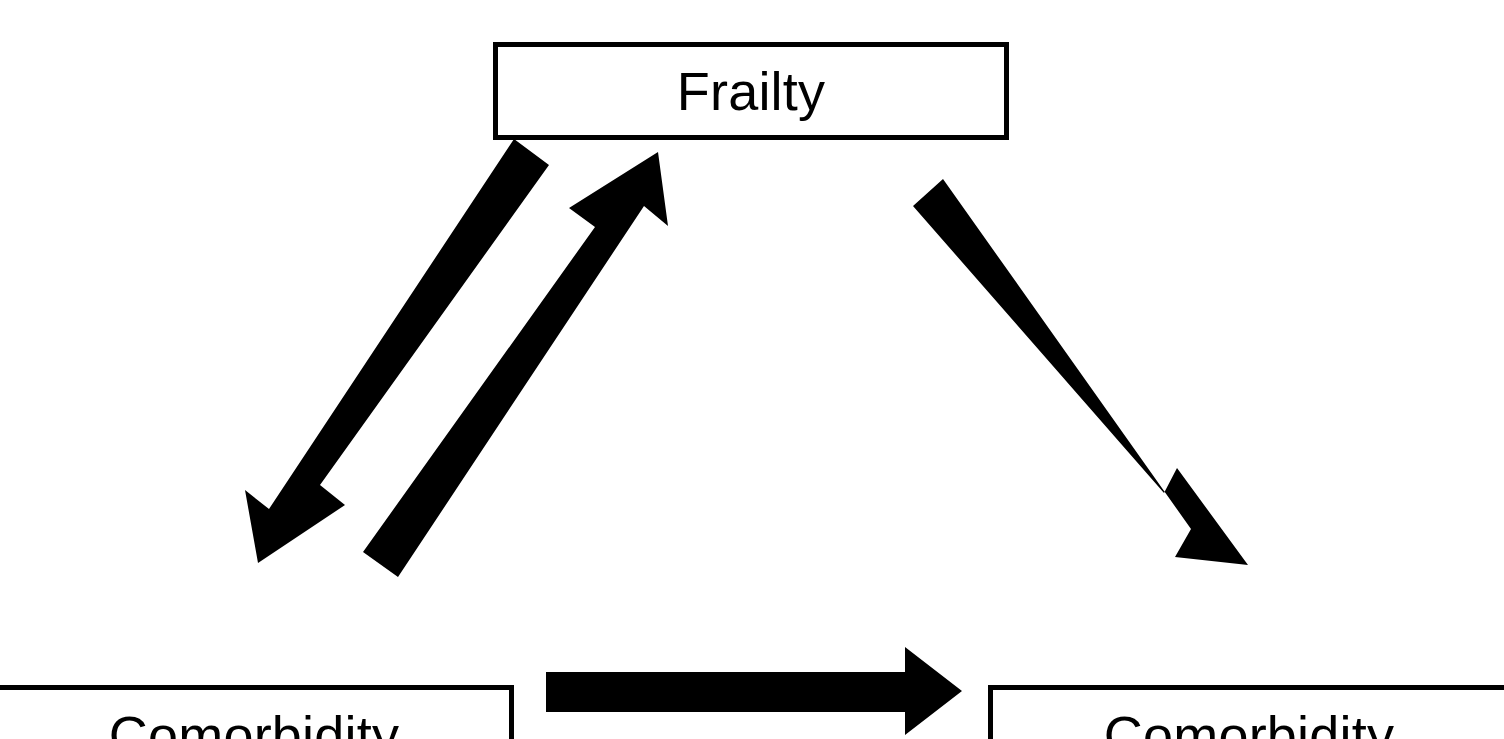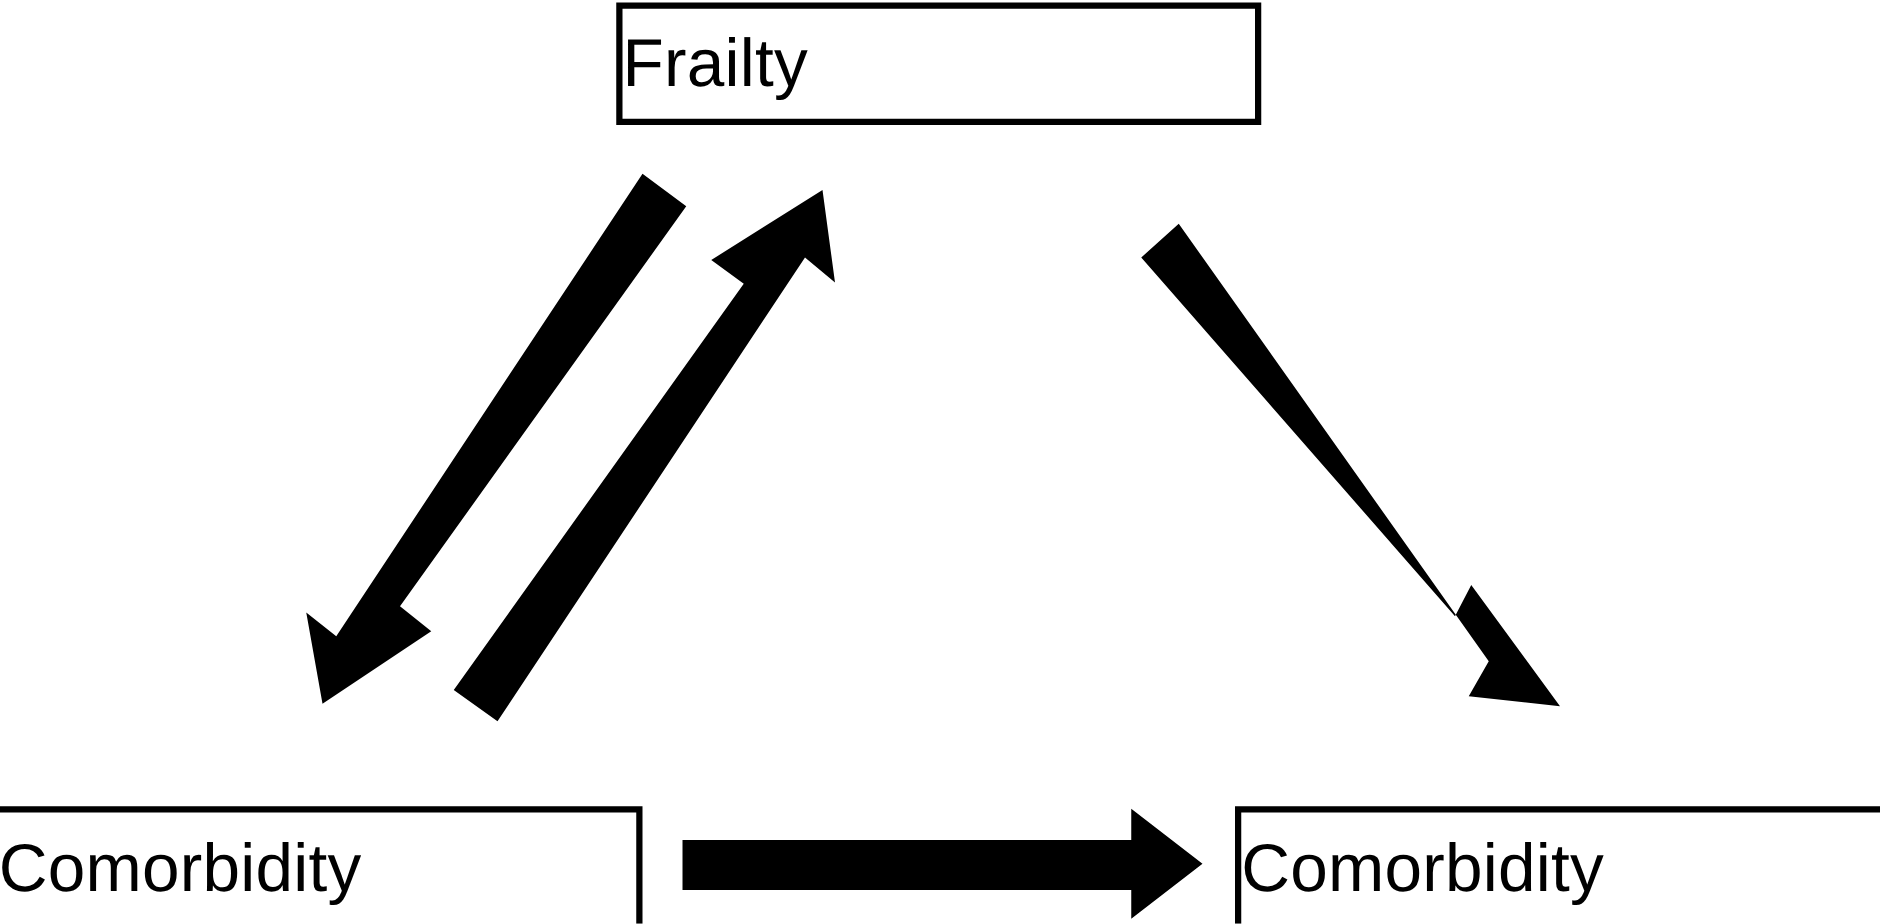--- a/index.html
+++ b/index.html
@@ -18,21 +18,22 @@
     background: #ffffff;
     overflow: hidden;
   }
   .node-box {
     position: absolute;
     box-sizing: border-box;
     background: #ffffff;
     border: 5px solid #000000;
     display: flex;
     align-items: center;
-    justify-content: flex-start;
+    justify-content: center;
+    margin-top: 40px;
   }
   .node-label {
     font-family: "Liberation Sans", sans-serif;
     font-size: 54px;
     font-weight: 400;
     color: #000000;
     letter-spacing: 0.2px;
     line-height: 1;
     white-space: nowrap;
   }

